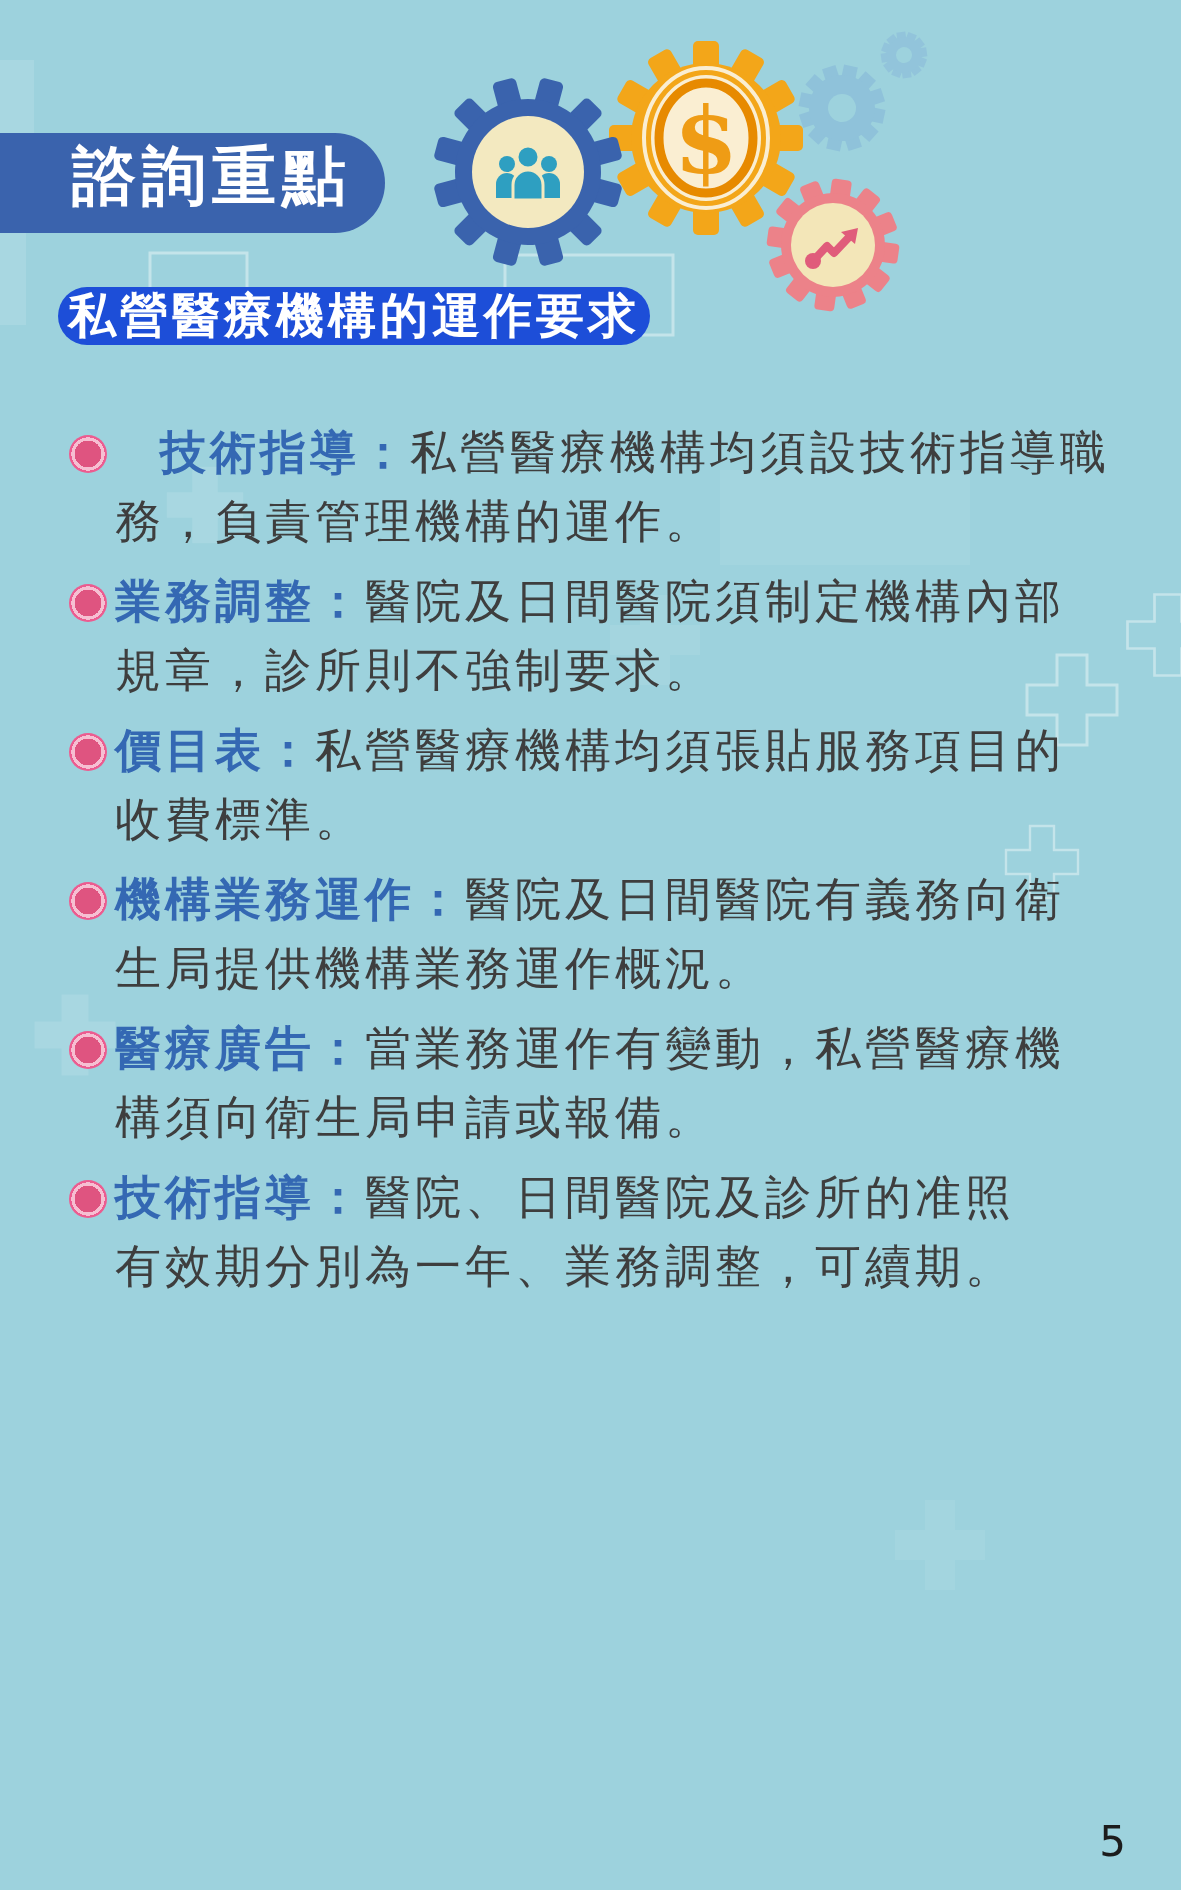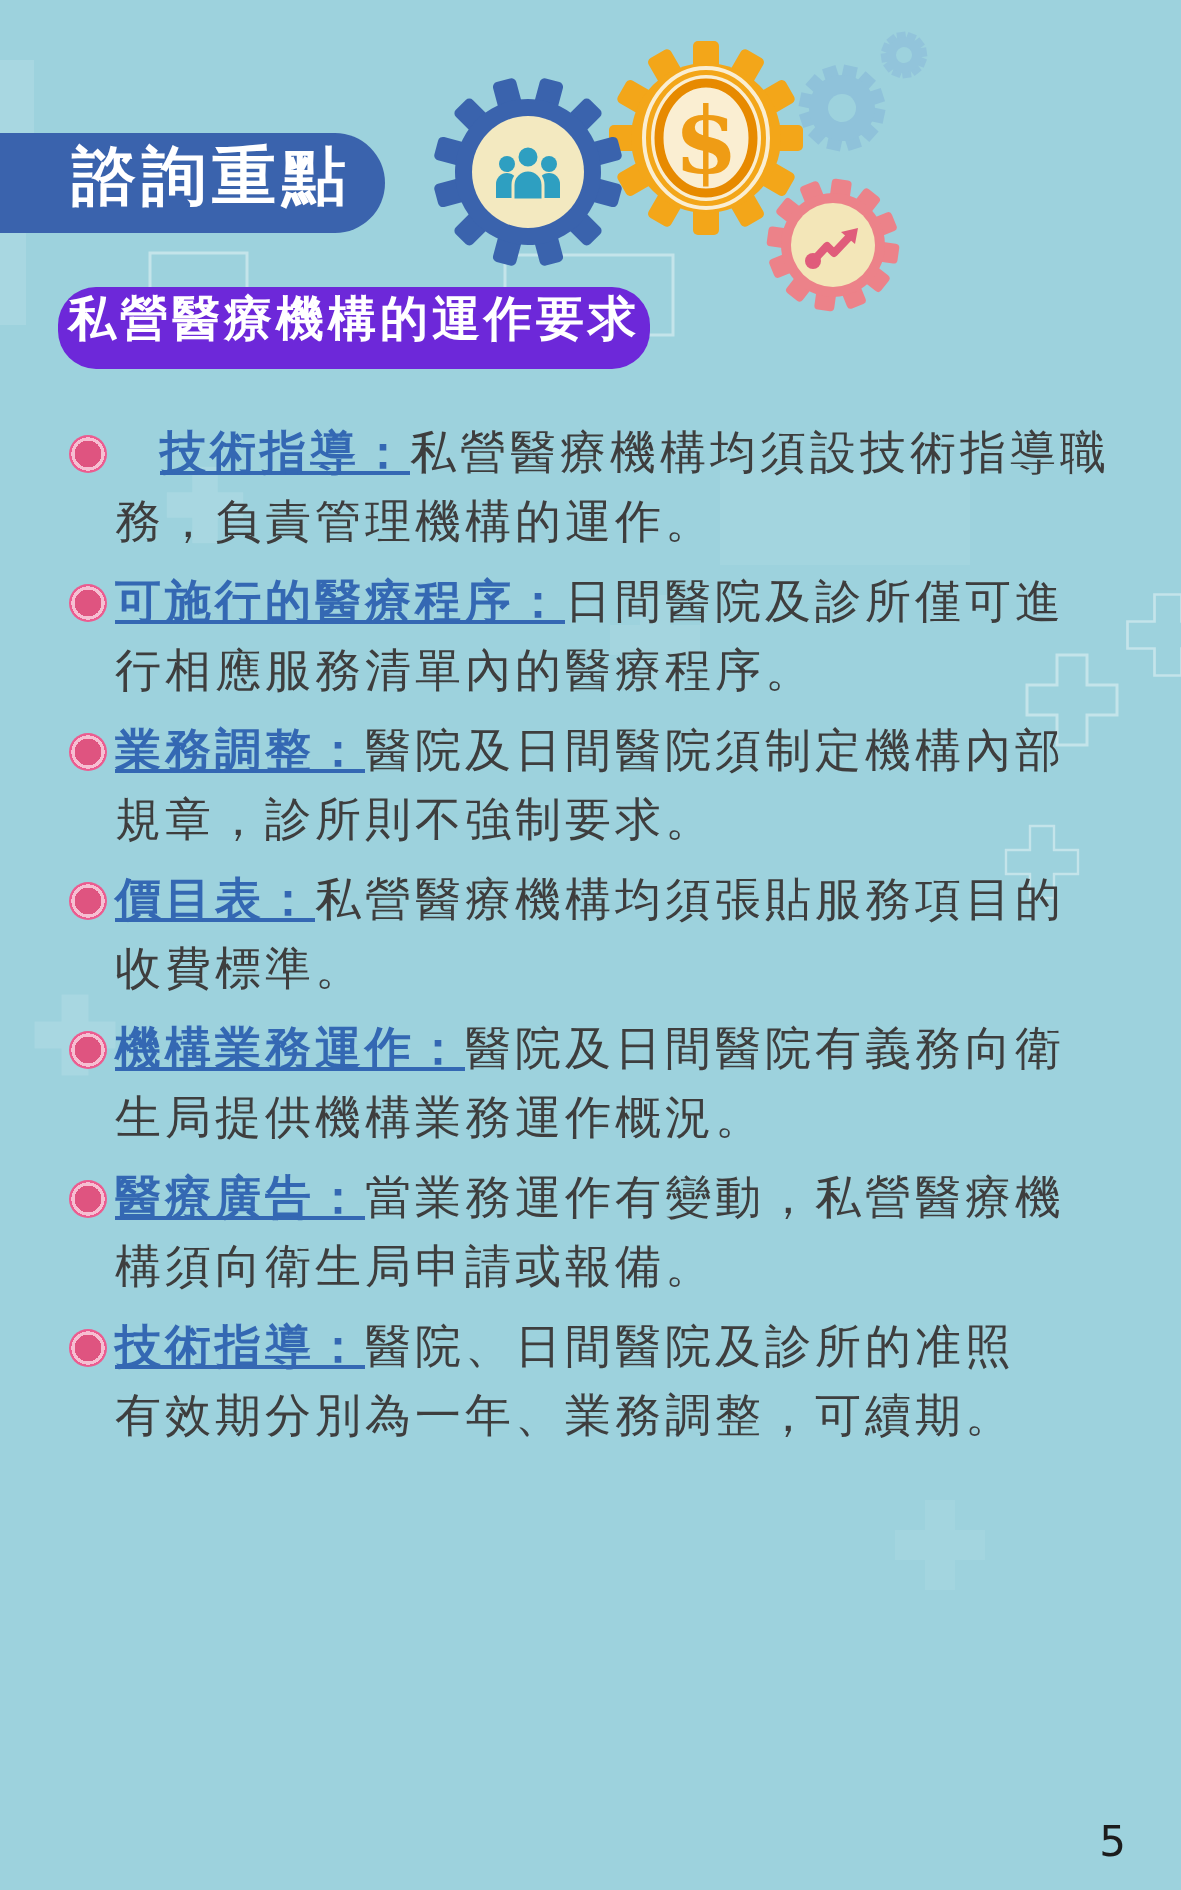--- a/index.html
+++ b/index.html
@@ -14,42 +14,42 @@
   .title-banner{
     position:absolute;left:0;top:133px;width:385px;height:100px;
     background:#3A63AD;border-radius:0 50px 50px 0;
     display:flex;align-items:flex-start;
   }
   .title-banner .t{
     font-family:"DejaVu Serif","Liberation Serif",serif;font-weight:700;
     color:#FFFFFF;font-size:64px;letter-spacing:6px;padding-left:72px;white-space:nowrap;
   }
   .sub-banner{
-    position:absolute;left:58px;top:287px;width:592px;height:82px;
-    background:#6d28d9;border-radius:38px;
-    display:flex;justify-content:center;
+    position:absolute;left:58px;top:287px;width:592px;height:58px;
+    background:#1d4ed8;border-radius:38px;
+    display:flex;align-items:center;justify-content:center;
   }
   .sub-banner .t{
     color:#FFFFFF;font-size:48px;font-weight:700;letter-spacing:4px;white-space:nowrap;
   }
   
   .points{
     position:absolute;left:65px;top:418px;width:1050px;
     list-style:none;margin:0;padding:0;
   }
   .points li{
     position:relative;padding-left:50px;margin-bottom:11px;
     font-size:46px;line-height:69px;letter-spacing:4px;
     color:#3E3E3E;white-space:pre-wrap;
   }
   .bullet{
     position:absolute;left:4px;top:17px;width:38px;height:38px;border-radius:50%;
     background:radial-gradient(circle,#DF5480 0 50%,#F6BFD2 50% 62%,#EC5C90 62% 82%,#EDF6F8 82% 100%);
   }
-  .label{color:#3468B3;font-weight:700;text-decoration:underline;}
+  .label{color:#3468B3;font-weight:700;}
   .points li:first-child .label{margin-left:45px;}
   
   .page-num{
     position:absolute;right:55px;bottom:24px;
     font-size:42px;color:#1C1C1C;
   }
 </style>
 </head>
 <body>
 
@@ -166,22 +166,20 @@
           <path d="M-20,16 L-6,1 L1,8 L18,-10" stroke="#E05C7B" stroke-width="8" fill="none" stroke-linecap="round" stroke-linejoin="round"></path>
           <path d="M25,-17 L22,-1 L8,-13 Z" fill="#E05C7B"></path>
         </g>
       </g>
     </g>
   </svg>
 
   <ul class="points">
     <li><span class="bullet"></span><span class="label">技術指導：</span><span>私營醫療機構均須設技術指導職
 務，負責管理機構的運作。</span></li>
-    <li><span class="bullet"></span><span class="label">可施行的醫療程序：</span><span>日間醫院及診所僅可進
-行相應服務清單內的醫療程序。</span></li>
     <li><span class="bullet"></span><span class="label">業務調整：</span><span>醫院及日間醫院須制定機構內部
 規章，診所則不強制要求。</span></li>
     <li><span class="bullet"></span><span class="label">價目表：</span><span>私營醫療機構均須張貼服務項目的
 收費標準。</span></li>
     <li><span class="bullet"></span><span class="label">機構業務運作：</span><span>醫院及日間醫院有義務向衛
 生局提供機構業務運作概況。</span></li>
     <li><span class="bullet"></span><span class="label">醫療廣告：</span><span>當業務運作有變動，私營醫療機
 構須向衛生局申請或報備。</span></li>
     <li><span class="bullet"></span><span class="label">技術指導：</span><span>醫院、日間醫院及診所的准照
 有效期分別為一年、業務調整，可續期。</span></li>

